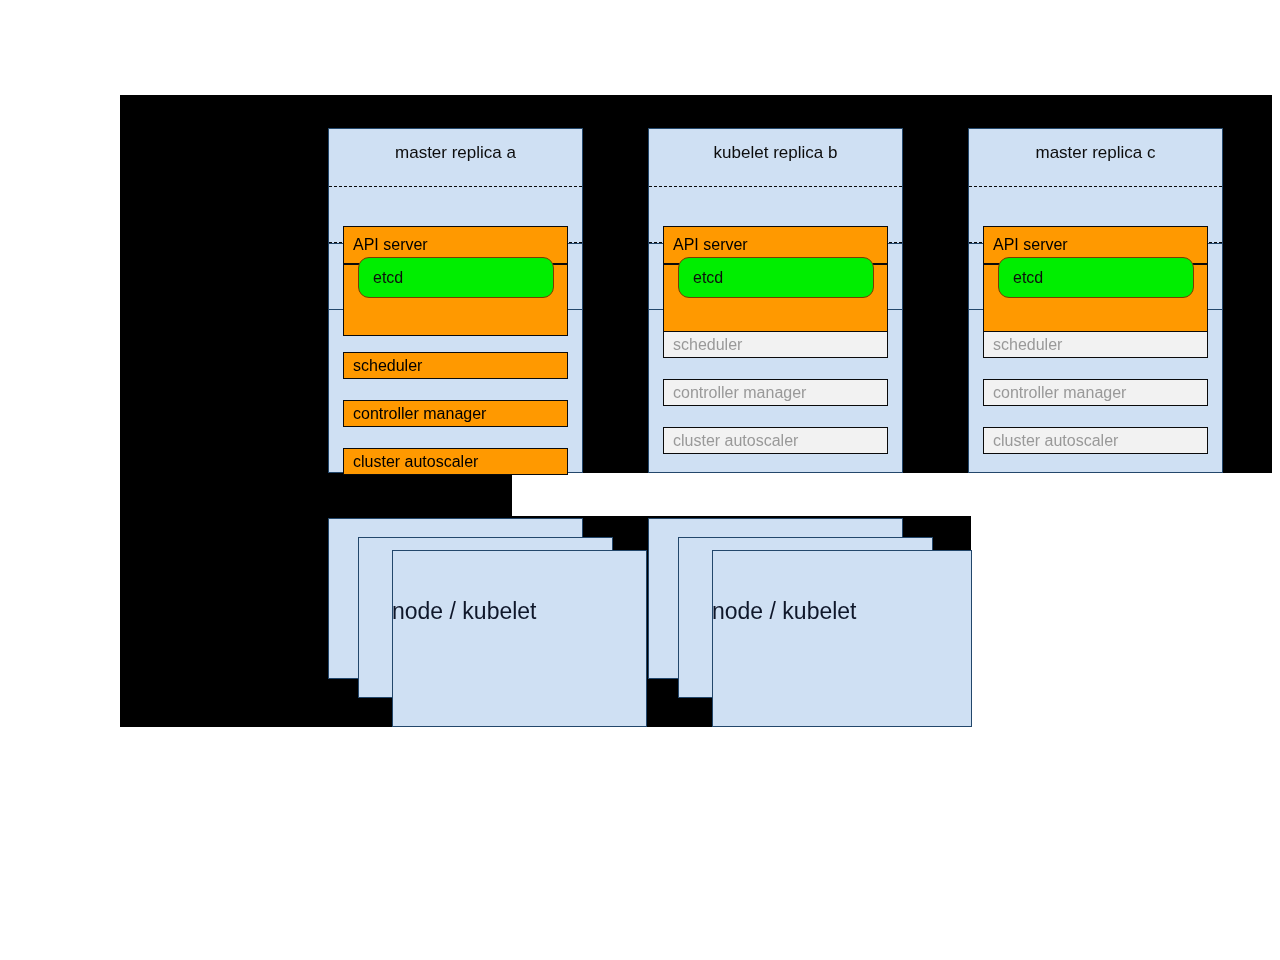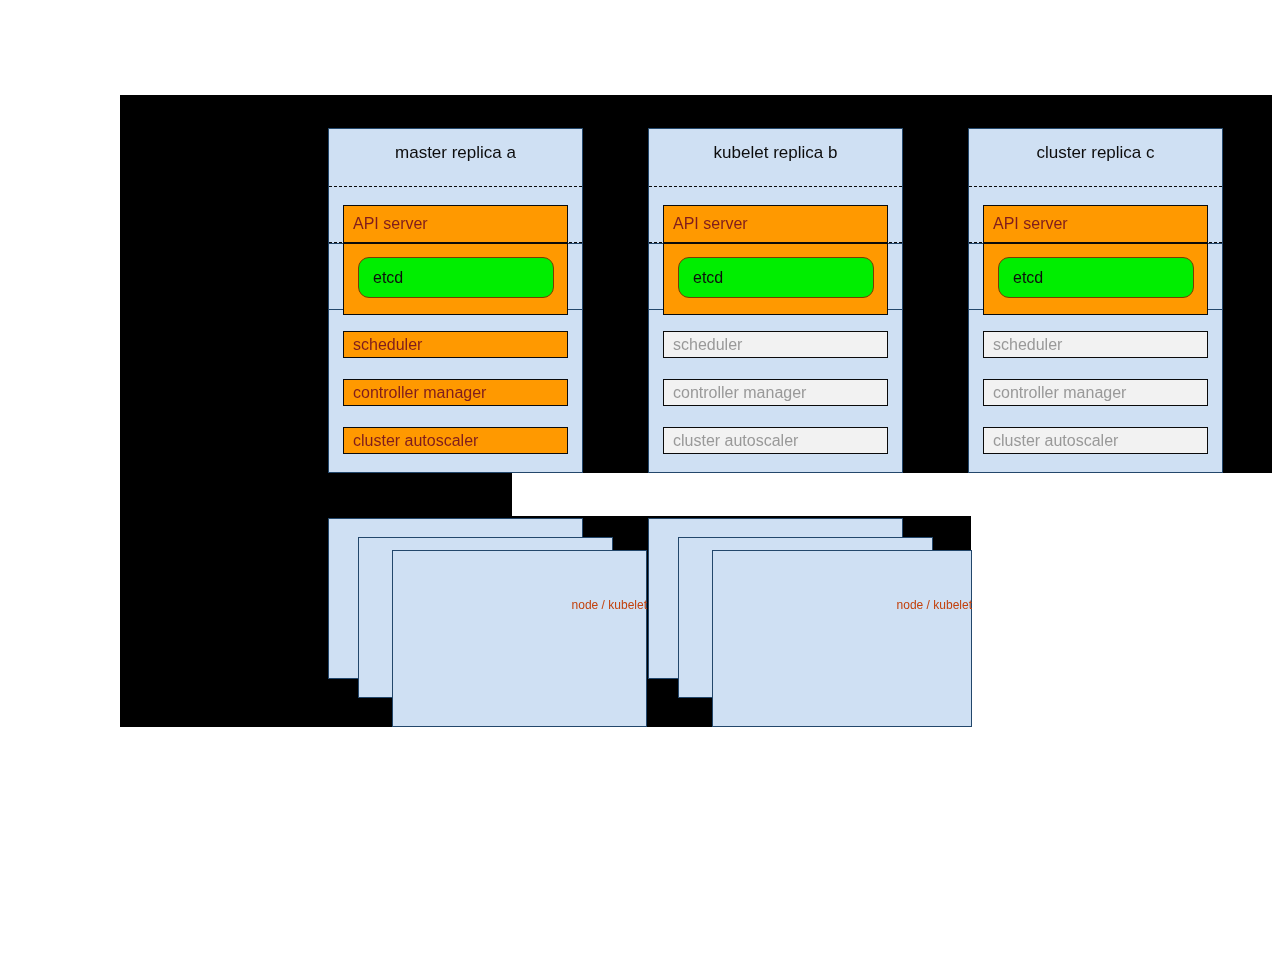--- a/index.html
+++ b/index.html
@@ -50,21 +50,21 @@
 
   .comp{
     position:absolute;
     box-sizing:border-box;
     border:1px solid #0a0a0a;
     display:flex;
     align-items:center;
     font-size:16px;
     padding-left:9px;
   }
-  .comp.active{background:#ff9900;color:#7f1d1d;}
+  .comp.active{background:#ff9900;color:#000000;margin-top:21px;}
   .comp.inactive{background:#f2f2f2;color:#999999;}
 
   .etcd{
     position:absolute;
     box-sizing:border-box;
     background:#00ee00;
     border:1.6px solid #7a3d00;
     border-radius:11px;
     display:flex;
     align-items:center;
@@ -75,23 +75,23 @@
 
   
   .nodecard{
     position:absolute;
     box-sizing:border-box;
     background:#cfe0f3;
     border:1px solid #23476b;
   }
   .nodelabel{
     position:absolute;
-    text-align:right;
-    font-size:12px;
-    color:#c2410c;
+    text-align:left;
+    font-size:23px;
+    color:#0f172a;
   }
 </style>
 </head>
 <body>
 
 <div id="stage">
 
   <div class="blk" style="left:120px;top:95px;width:1152px;height:378px;"></div>
   <div class="blk" style="left:120px;top:473px;width:392px;height:254px;"></div>
   <div class="blk" style="left:120px;top:516px;width:851px;height:211px;"></div>
@@ -144,21 +144,21 @@
     <span>scheduler</span>
   </div>
   <div class="comp inactive" style="left:663px;top:379px;width:225px;height:27px;">
     <span>controller manager</span>
   </div>
   <div class="comp inactive" style="left:663px;top:427px;width:225px;height:27px;">
     <span>cluster autoscaler</span>
   </div>
 
   <div class="box replica" style="left:968px;top:128px;width:255px;height:345px;">
-    <div class="replica-title">cluster replica c</div>
+    <div class="replica-title">master replica c</div>
   </div>
   <div class="hdash" style="left:969px;top:186px;width:253px;"></div>
   <div class="hdash" style="left:969px;top:242px;width:253px;"></div>
   <div class="hsolid" style="left:969px;top:243px;width:253px;"></div>
   <div class="hsolid" style="left:969px;top:309px;width:253px;"></div>
 
   <div class="comp active" style="left:983px;top:205px;width:225px;height:38px;">
     <span>API server</span>
   </div>
   <div class="comp active" style="left:983px;top:243px;width:225px;height:72px;"></div>

